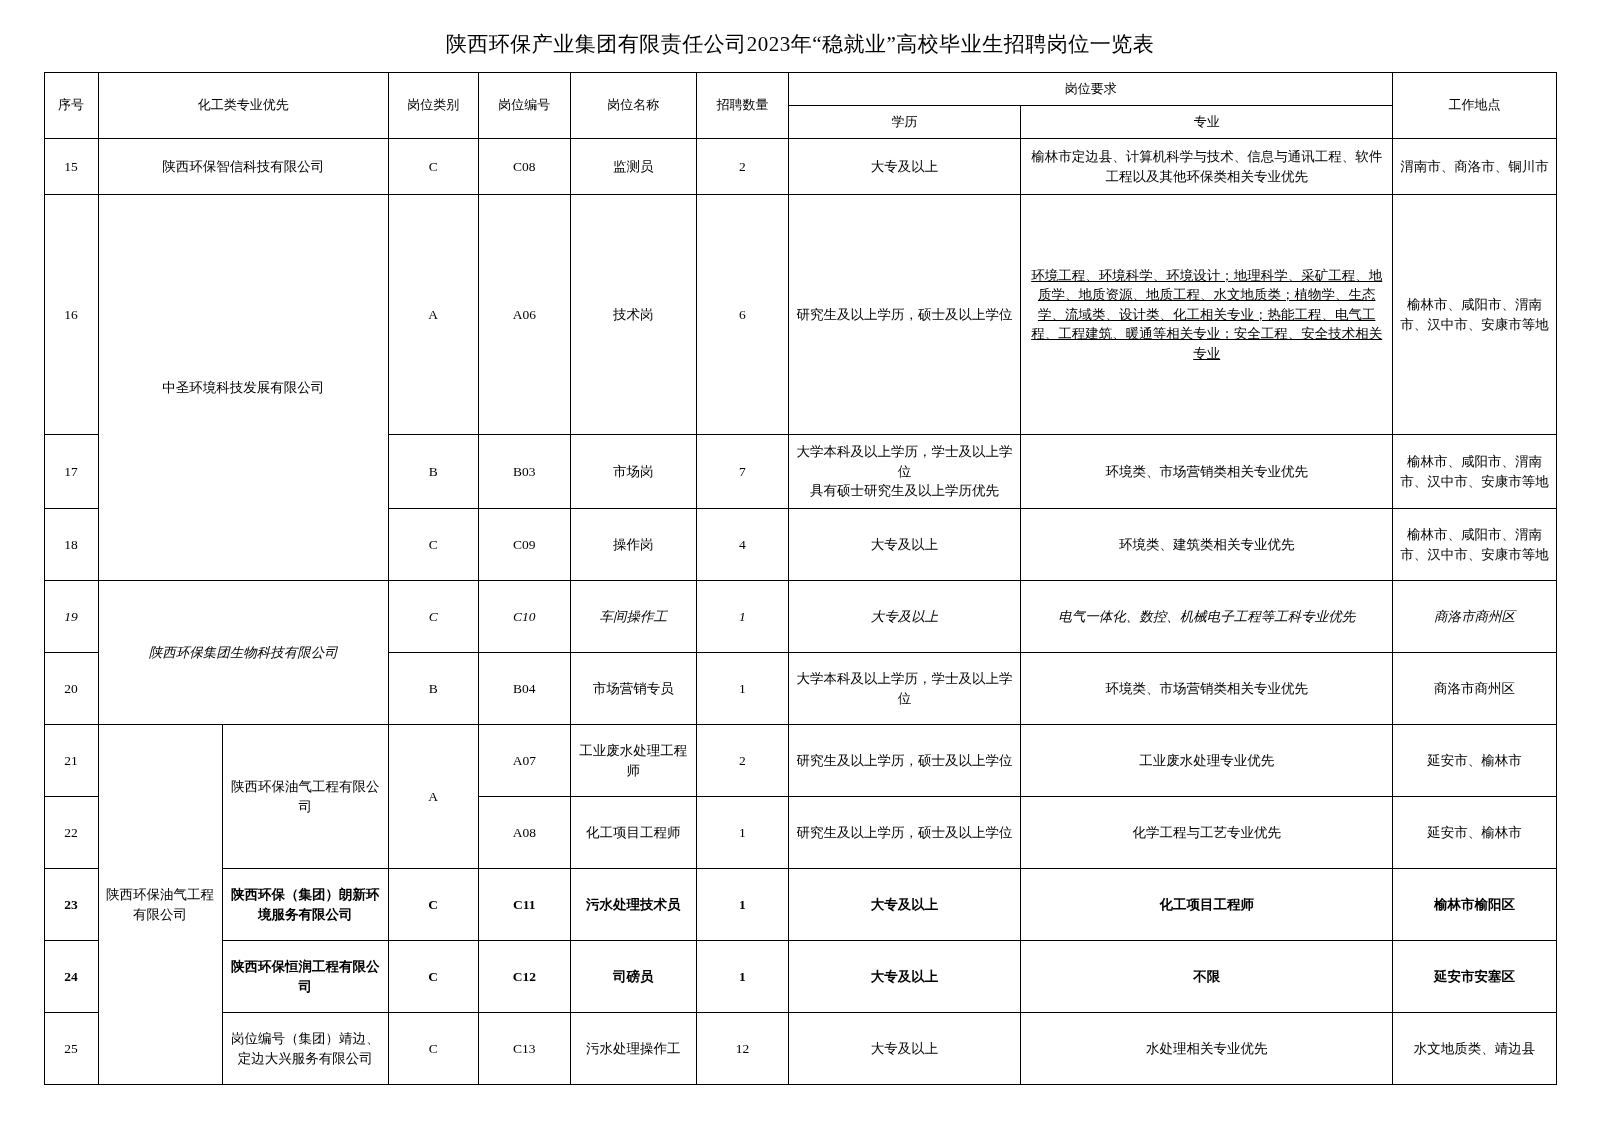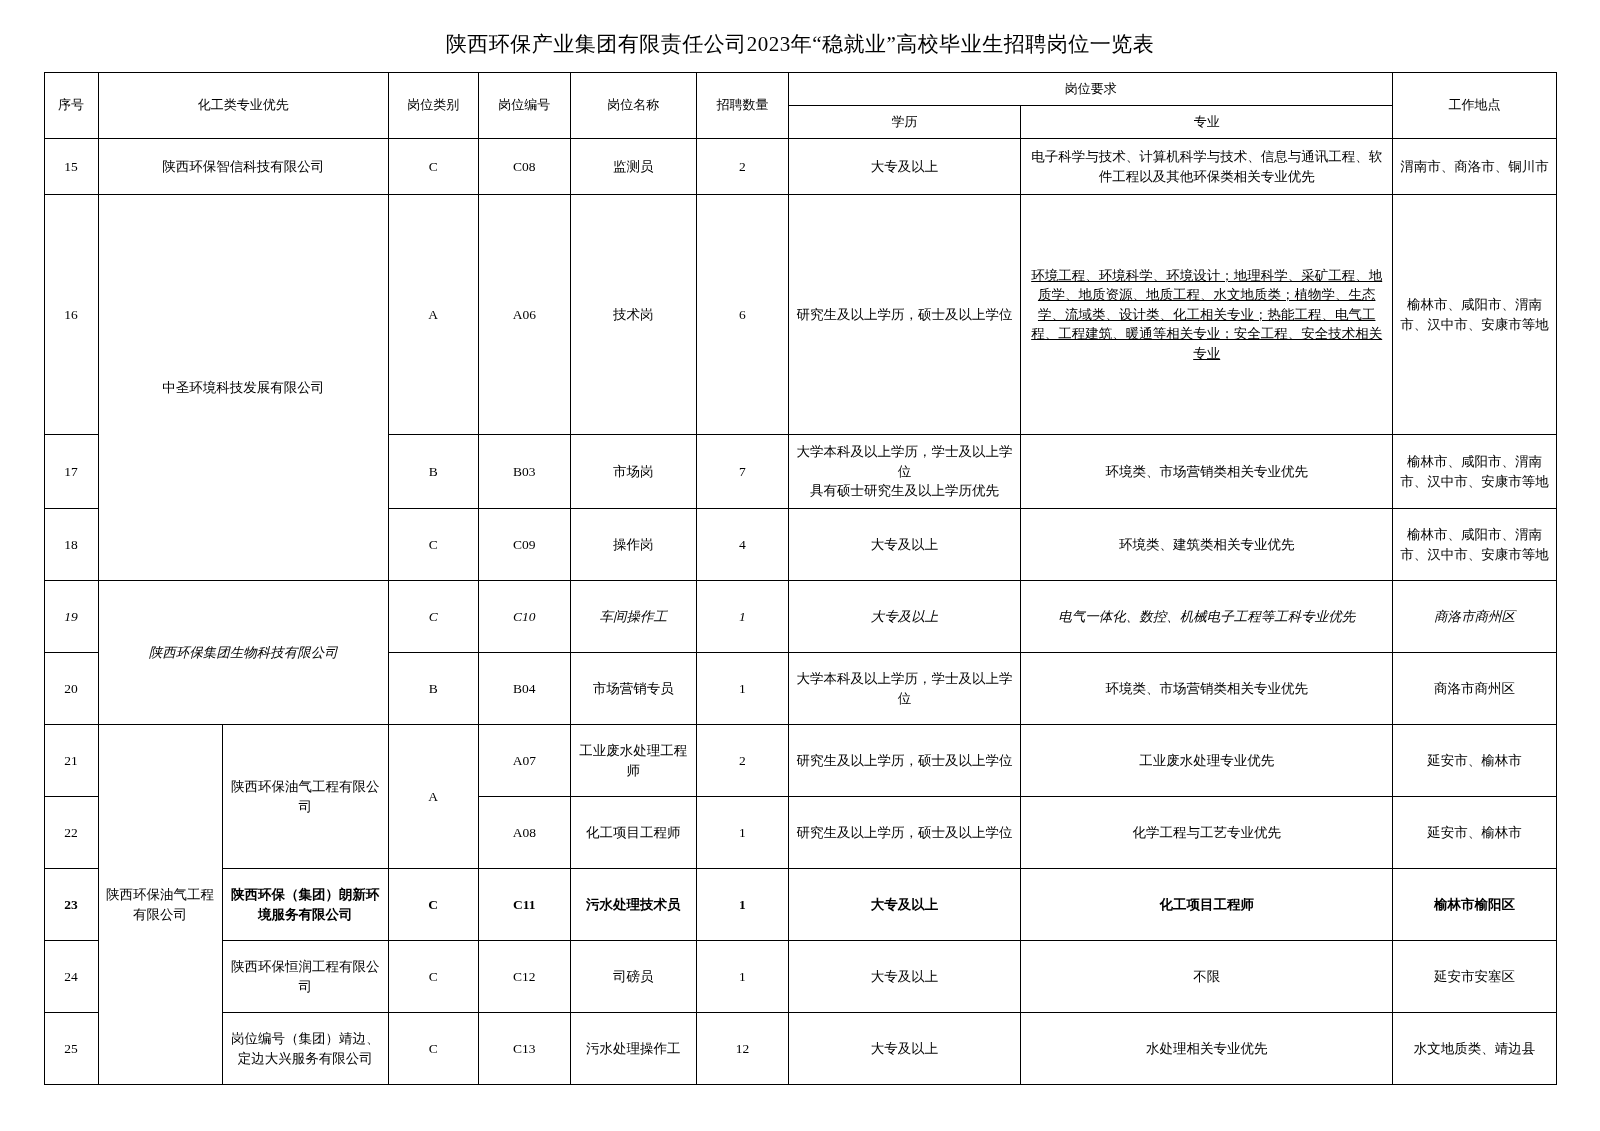--- a/index.html
+++ b/index.html
@@ -116,21 +116,21 @@
     <tbody>
 
       <tr style="height:56px;">
         <td>15</td>
         <td colspan="2" class="cell-major">陕西环保智信科技有限公司</td>
         <td>C</td>
         <td>C08</td>
         <td>监测员</td>
         <td>2</td>
         <td class="small">大专及以上</td>
-        <td class="small">电子科学与技术、计算机科学与技术、信息与通讯工程、软件工程以及其他环保类相关专业优先</td>
+        <td class="small">榆林市定边县、计算机科学与技术、信息与通讯工程、软件工程以及其他环保类相关专业优先</td>
         <td class="small">渭南市、商洛市、铜川市</td>
       </tr>
 
       <tr style="height:240px;">
         <td>16</td>
         <td colspan="2" rowspan="3" class="cell-major">中圣环境科技发展有限公司</td>
         <td>A</td>
         <td>A06</td>
         <td>技术岗</td>
         <td>6</td>
@@ -213,21 +213,21 @@
         <td class="small">陕西环保（集团）朗新环境服务有限公司</td>
         <td>C</td>
         <td>C11</td>
         <td>污水处理技术员</td>
         <td>1</td>
         <td class="small">大专及以上</td>
         <td class="small">化工项目工程师</td>
         <td class="small">榆林市榆阳区</td>
       </tr>
 
-      <tr style="height:72px;">
+      <tr style="height:72px;font-weight:bold;">
         <td>24</td>
         <td class="small">陕西环保恒润工程有限公司</td>
         <td>C</td>
         <td>C12</td>
         <td>司磅员</td>
         <td>1</td>
         <td class="small">大专及以上</td>
         <td class="small">不限</td>
         <td class="small">延安市安塞区</td>
       </tr>

